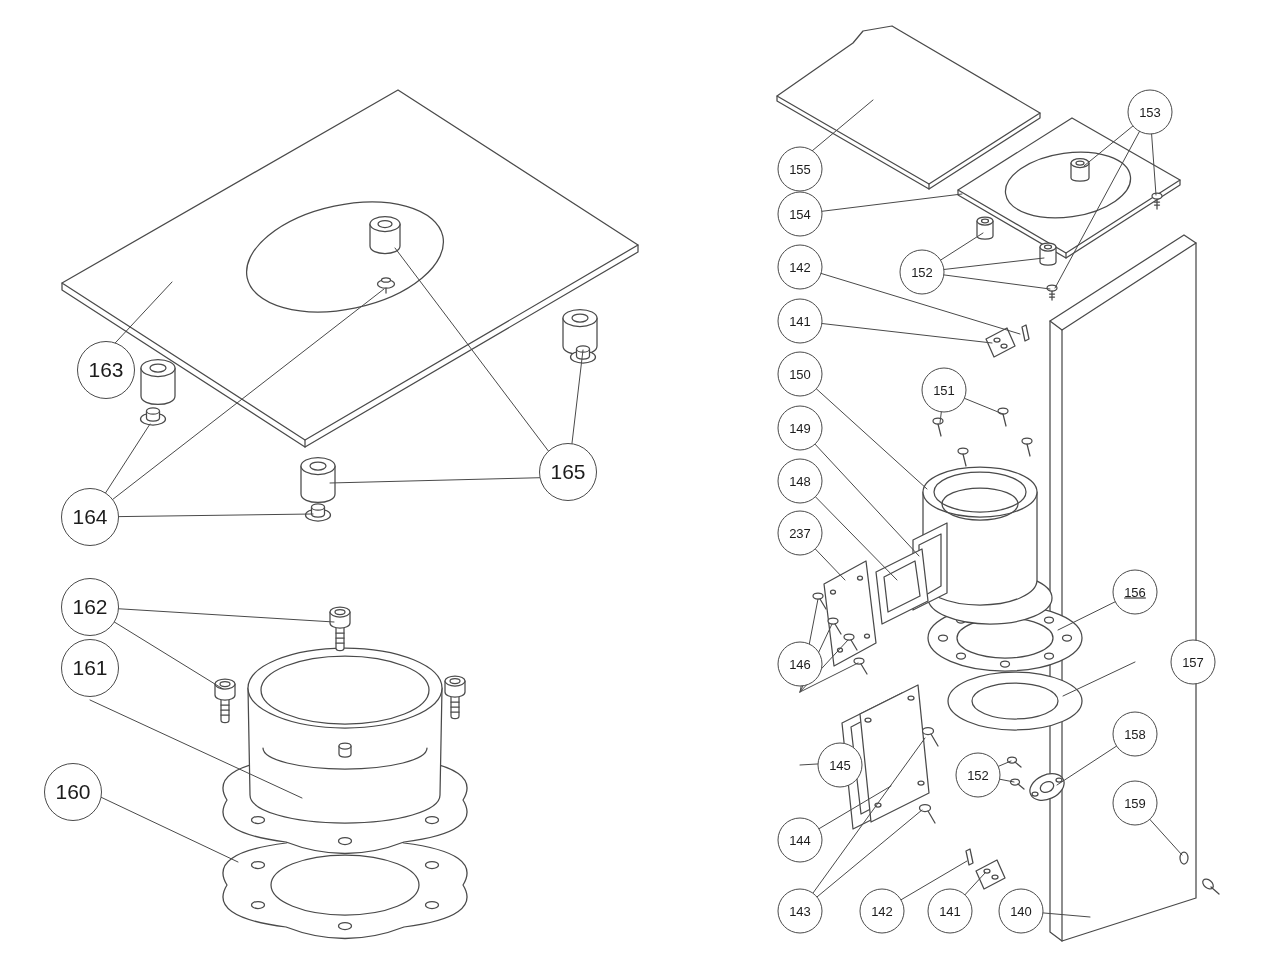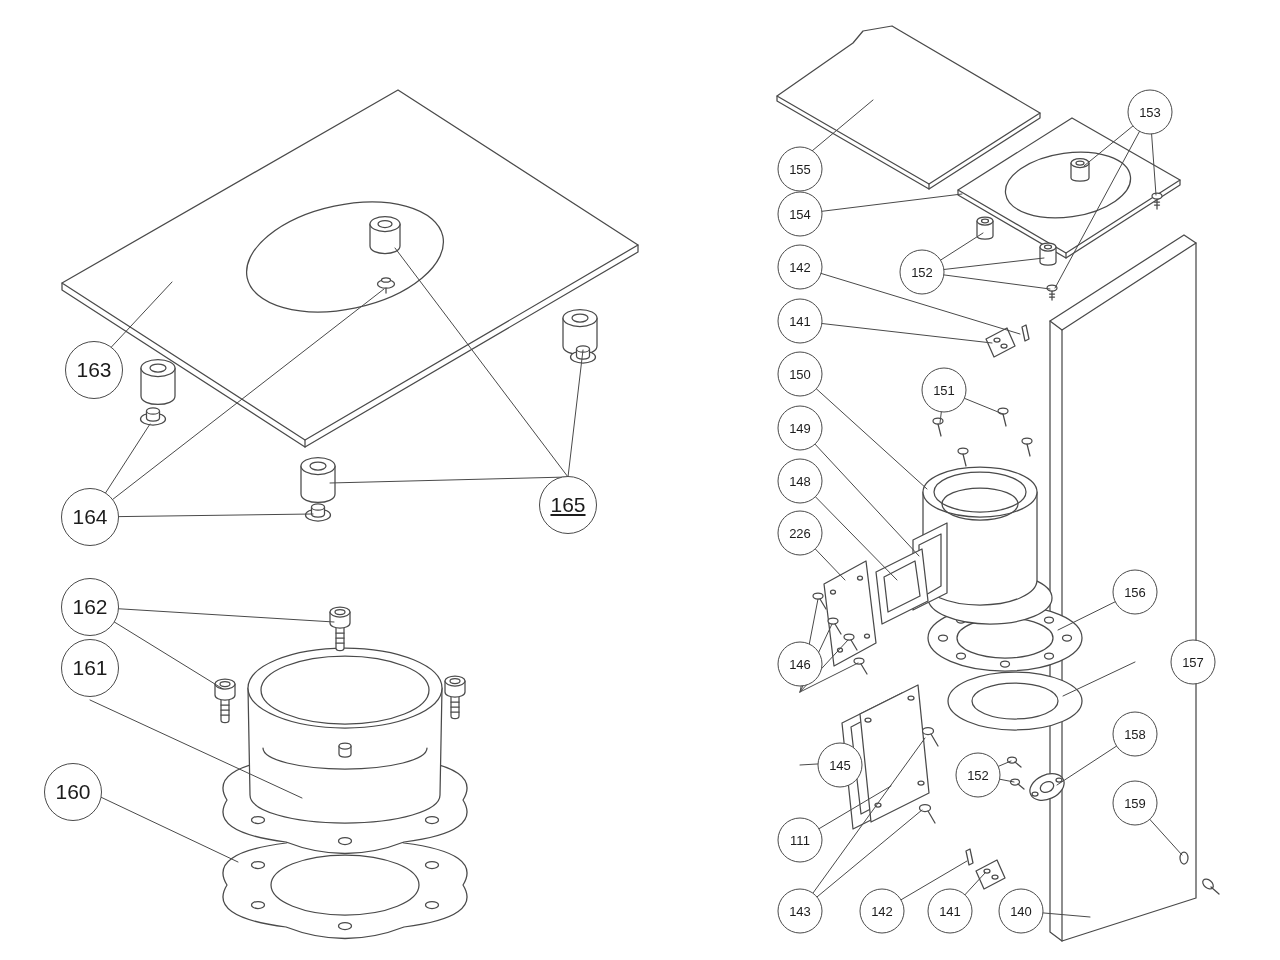--- a/index.html
+++ b/index.html
@@ -339,42 +339,42 @@
     <line x1="978" y1="775" x2="1014" y2="782"></line>
     <line x1="1135" y1="803" x2="1182" y2="855"></line>
     <line x1="800" y1="840" x2="891" y2="786"></line>
     <line x1="800" y1="911" x2="925" y2="738"></line>
     <line x1="800" y1="911" x2="922" y2="810"></line>
     <line x1="882" y1="911" x2="967" y2="861"></line>
     <line x1="950" y1="911" x2="985" y2="873"></line>
     <line x1="1021" y1="911" x2="1090" y2="917"></line>
   </g>
 </svg>
-<div class="balloon lg" style="left: 94px; top: 370px;">163</div>
+<div class="balloon lg" style="left: 106px; top: 370px;">163</div>
     <div class="balloon lg" style="left: 90px; top: 517px;">164</div>
-    <div class="balloon lg" style="left: 568px; top: 505px; text-decoration: underline;">165</div>
+    <div class="balloon lg" style="left: 568px; top: 472px;">165</div>
     <div class="balloon lg" style="left: 90px; top: 607px;">162</div>
     <div class="balloon lg" style="left: 90px; top: 668px;">161</div>
     <div class="balloon lg" style="left: 73px; top: 792px;">160</div>
     <div class="balloon sm" style="left: 1150px; top: 112px;">153</div>
     <div class="balloon sm" style="left: 800px; top: 169px;">155</div>
     <div class="balloon sm" style="left: 800px; top: 214px;">154</div>
     <div class="balloon sm" style="left: 800px; top: 267px;">142</div>
     <div class="balloon sm" style="left: 922px; top: 272px;">152</div>
     <div class="balloon sm" style="left: 800px; top: 321px;">141</div>
     <div class="balloon sm" style="left: 800px; top: 374px;">150</div>
     <div class="balloon sm" style="left: 944px; top: 390px;">151</div>
     <div class="balloon sm" style="left: 800px; top: 428px;">149</div>
     <div class="balloon sm" style="left: 800px; top: 481px;">148</div>
-    <div class="balloon sm" style="left: 800px; top: 533px;">226</div>
-    <div class="balloon sm" style="left: 1135px; top: 592px;">156</div>
+    <div class="balloon sm" style="left: 800px; top: 533px;">237</div>
+    <div class="balloon sm" style="left: 1135px; top: 592px; text-decoration: underline;">156</div>
     <div class="balloon sm" style="left: 1193px; top: 662px;">157</div>
     <div class="balloon sm" style="left: 800px; top: 664px;">146</div>
     <div class="balloon sm" style="left: 1135px; top: 734px;">158</div>
     <div class="balloon sm" style="left: 840px; top: 765px;">145</div>
     <div class="balloon sm" style="left: 978px; top: 775px;">152</div>
     <div class="balloon sm" style="left: 1135px; top: 803px;">159</div>
-    <div class="balloon sm" style="left: 800px; top: 840px;">111</div>
+    <div class="balloon sm" style="left: 800px; top: 840px;">144</div>
     <div class="balloon sm" style="left: 800px; top: 911px;">143</div>
     <div class="balloon sm" style="left: 882px; top: 911px;">142</div>
     <div class="balloon sm" style="left: 950px; top: 911px;">141</div>
     <div class="balloon sm" style="left: 1021px; top: 911px;">140</div>
   </div>
 
 </body></html>

